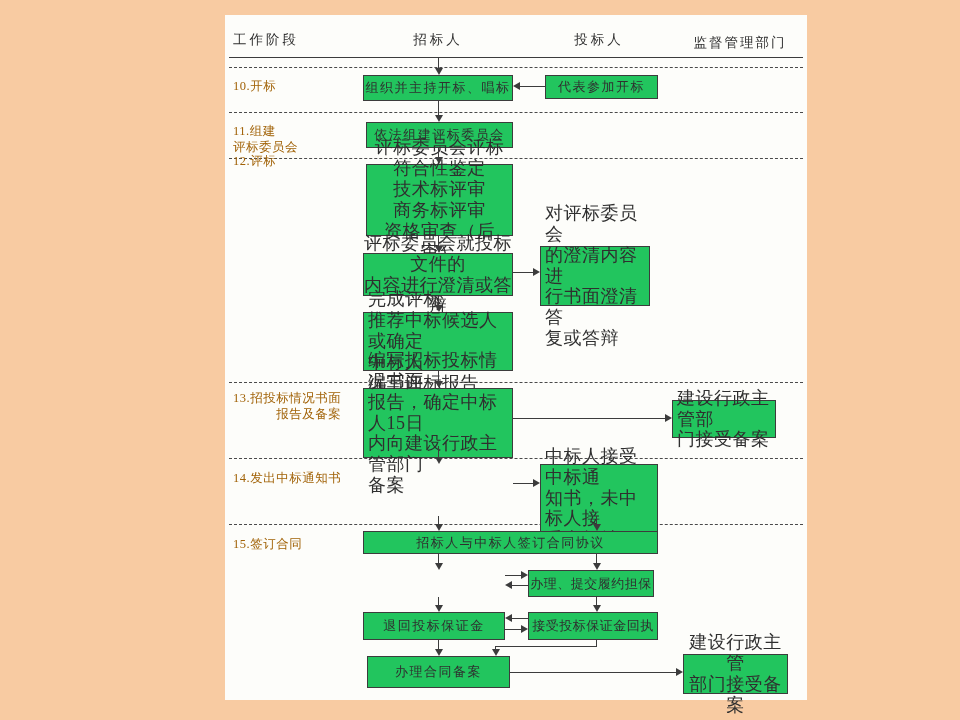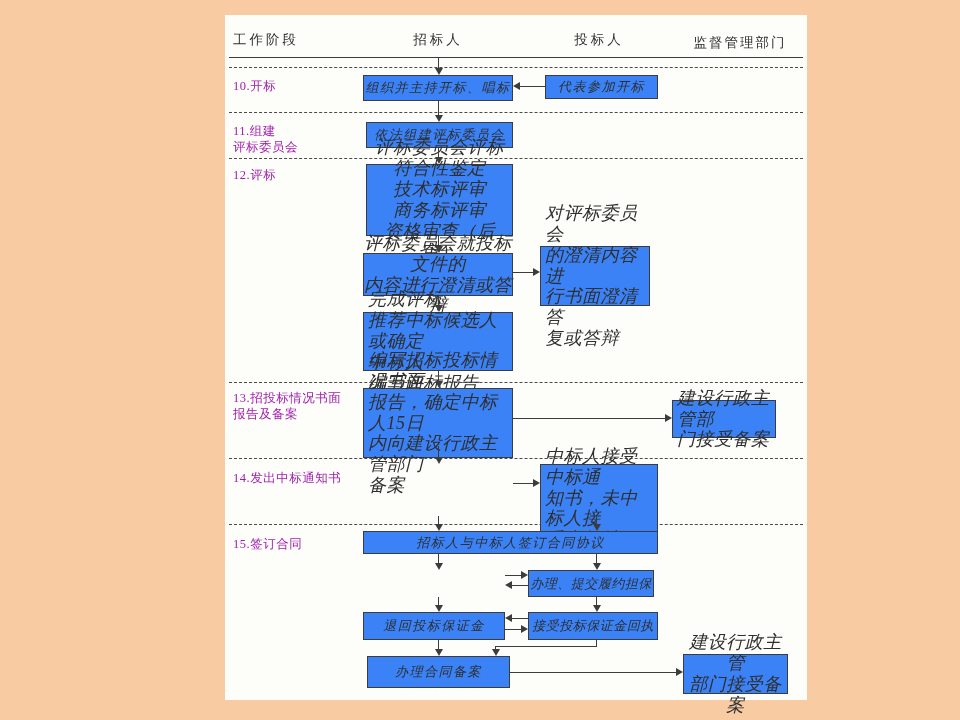--- a/index.html
+++ b/index.html
@@ -7,27 +7,27 @@
     width:960px;height:720px;overflow:hidden;
     background:#f8cba2;
     font-family:"Liberation Serif","DejaVu Serif",serif;
   }
   .panel{
     position:absolute;left:225px;top:15px;width:582px;height:685px;
     background:#fdfdfa;
   }
   .hdr{position:absolute;color:#2f2f2f;font-size:13.5px;letter-spacing:3px;white-space:nowrap;}
   .hdr.c{text-align:center;}
-  .lbl{position:absolute;color:#a21caf;font-size:12.5px;letter-spacing:0.5px;line-height:1.3;white-space:pre-line;}
+  .lbl{position:absolute;color:#a16207;font-size:12.5px;letter-spacing:0.5px;line-height:1.3;white-space:pre-line;}
   .bx{
     position:absolute;box-sizing:border-box;
-    border:1.2px solid #3c3c3c;background:#3b82f6;color:#2f2f2f;
+    border:1.2px solid #3c3c3c;background:#22c55e;color:#2f2f2f;
     display:flex;align-items:center;justify-content:center;
     text-align:center;white-space:pre-line;
-    font-size:13px;letter-spacing:1.5px;line-height:1.18;font-style:italic;
+    font-size:13px;letter-spacing:1.5px;line-height:1.18;
   }
   .bx.ml{font-size:18px;letter-spacing:0.5px;line-height:1.16;}
   .bx.la{justify-content:flex-start;text-align:left;padding:2px 4px;}
   .vl{position:absolute;width:1.2px;background:#3c3c3c;}
   .hl{position:absolute;height:1.2px;background:#3c3c3c;}
   .solid{position:absolute;left:4px;right:4px;border-top:1.2px solid #3c3c3c;}
   .dash{position:absolute;left:4px;right:4px;border-top:1.5px dashed #4a4a4a;}
   .ah{position:absolute;width:0;height:0;}
   .ah.d{border-left:4px solid transparent;border-right:4px solid transparent;border-top:7px solid #3c3c3c;}
   .ah.l{border-top:4px solid transparent;border-bottom:4px solid transparent;border-right:7px solid #3c3c3c;}
@@ -47,22 +47,22 @@
   <div class="dash" style="top:52px;"></div>
   <div class="dash" style="top:97px;"></div>
   <div class="dash" style="top:143px;"></div>
   <div class="dash" style="top:367px;"></div>
   <div class="dash" style="top:443px;"></div>
   <div class="dash" style="top:509px;"></div>
 
   <div class="lbl" style="left:8px;top:63px;">10.开标</div>
   <div class="lbl" style="left:8px;top:108px;">11.组建
 评标委员会</div>
-  <div class="lbl" style="left:8px;top:152px;">12.评标</div>
-  <div class="lbl" style="left:8px;top:375px;">13.招投标情况书面
+  <div class="lbl" style="left:8px;top:138px;">12.评标</div>
+  <div class="lbl" style="left:8px;top:375px;text-align:right;">13.招投标情况书面
 报告及备案</div>
   <div class="lbl" style="left:8px;top:455px;">14.发出中标通知书</div>
   <div class="lbl" style="left:8px;top:521px;">15.签订合同</div>
 
   <div class="bx" style="left:138px;top:60px;width:150px;height:26px;">组织并主持开标、唱标</div>
   <div class="bx" style="left:320px;top:60px;width:113px;height:24px;">代表参加开标</div>
   <div class="bx" style="left:141px;top:107px;width:147px;height:26px;">依法组建评标委员会</div>
   <div class="bx ml" style="left:141px;top:149px;width:147px;height:72px;">评标委员会评标
 符合性鉴定
 技术标评审

